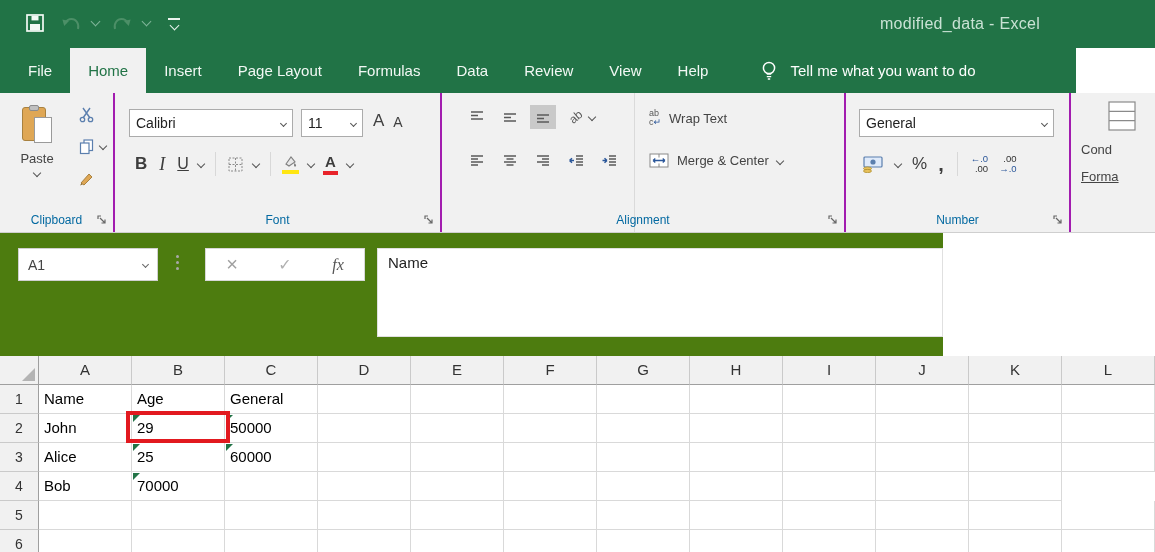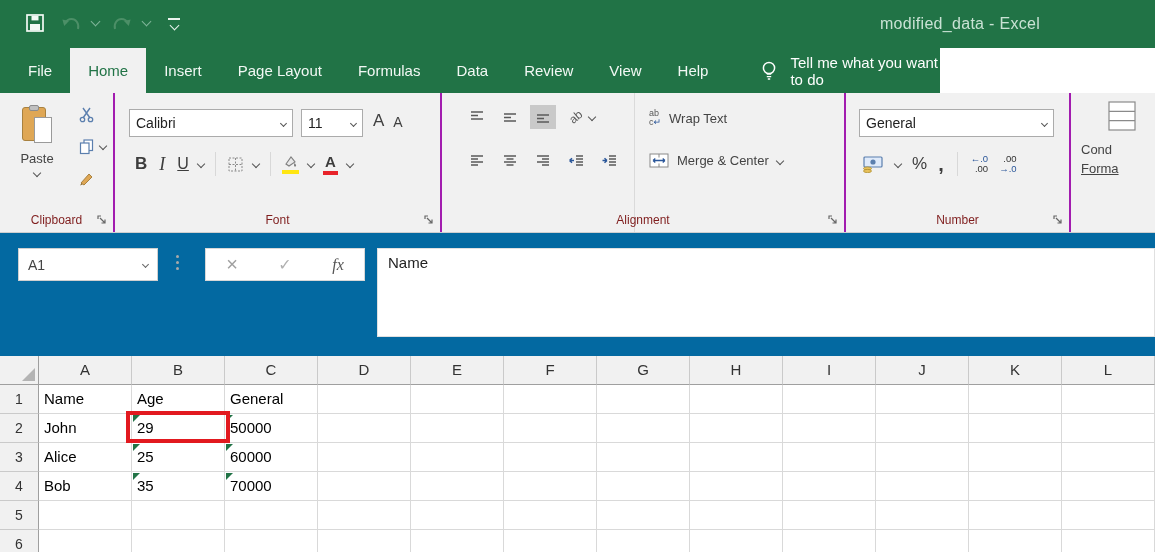--- a/index.html
+++ b/index.html
@@ -15,31 +15,31 @@
   .qat { position:absolute; left:22px; top:8px; display:flex; align-items:center; gap:10px; }
   .qat-btn { display:flex; align-items:center; justify-content:center; width:26px; height:30px; }
   .qat-chev { width:7px; height:7px; border-right:1.5px solid #7fb598; border-bottom:1.5px solid #7fb598; transform:rotate(45deg); margin-left:-2px; margin-top:-3px;}
   .qat-custom { display:flex; flex-direction:column; align-items:center; margin-left:8px; }
   .qat-bar { width:12px; height:0; border-top:2px solid #eaf4ee; }
   .qat-custom .qat-chev { border-color:#eaf4ee; margin:2px 0 0 0; }
   .win-title { position:absolute; left:750px; top:0; width:420px; height:48px; line-height:48px;
     text-align:center; color:#c9e2d4; font-size:16px; letter-spacing:0.3px; }
 
   
-  .tabrow { position:absolute; top:48px; left:0; width:940px; height:45px; background:#217346; display:flex; align-items:stretch; }
+  .tabrow { position:absolute; top:48px; left:0; width:1076px; height:45px; background:#217346; display:flex; align-items:stretch; }
   #tab-strip { display:flex; padding-left:10px; }
   .tab { padding:0 18px; line-height:45px; font-size:15px; color:#f2f8f4; cursor:default; white-space:nowrap; }
   .tab.active { background:#f1f1f1; color:#217346; }
   .tellme { display:flex; align-items:center; gap:12px; margin-left:34px; color:#fdfefd; font-size:15px; }
 
   
   .ribbon { position:absolute; top:93px; left:0; width:1155px; height:140px; background:#f1f1f1;
     border-bottom:1px solid #cfcfcf; display:flex; color:#444; }
   .rgroup { position:relative; height:139px; border-right:2px solid #a21caf; flex:0 0 auto; }
-  .rgroup-label { position:absolute; bottom:5px; left:0; right:0; text-align:center; font-size:12px; color:#7f1d1d; }
+  .rgroup-label { position:absolute; bottom:5px; left:0; right:0; text-align:center; font-size:12px; color:#0369a1; }
   .launcher { position:absolute; bottom:6px; right:5px; width:12px; height:12px; }
 
   .g-clip { width:115px; }
   .paste-btn { position:absolute; left:10px; top:10px; width:54px; height:102px; display:flex; flex-direction:column; align-items:center; }
   .clipboard-ic { position:relative; width:30px; height:40px; margin-top:2px; }
   .clip-board { position:absolute; left:0; top:2px; width:24px; height:34px; background:#dfa755; border:1px solid #a8813f; border-radius:3px; }
   .clip-pin { position:absolute; left:7px; top:0; width:10px; height:6px; background:#c0c0c0; border:1px solid #8c8c8c; border-radius:2px; }
   .clip-page { position:absolute; left:12px; top:12px; width:18px; height:26px; background:#fff; border:1px solid #9a9a9a; }
   .paste-txt { font-size:13px; color:#444; margin-top:6px; }
   .chev { display:inline-block; width:6px; height:6px; border-right:1.4px solid #555; border-bottom:1.4px solid #555; transform:rotate(45deg); }
@@ -81,21 +81,21 @@
   .num-row2 { position:absolute; left:16px; top:56px; display:flex; align-items:center; gap:11px; height:30px; }
   .pct { font-size:17px; color:#3d3d3d; }
   .comma { font-size:20px; font-weight:bold; color:#3d3d3d; line-height:10px; }
   .decgrp { display:flex; flex-direction:column; font-size:9.5px; line-height:10.5px; color:#333; text-align:right; }
 
   .g-styles { flex:1 1 auto; border-right:none; overflow:hidden; }
   .cf-btn { position:absolute; left:10px; top:8px; width:80px; display:flex; flex-direction:column; align-items:flex-start; }
   .cf-txt { font-size:13px; color:#444; line-height:19px; margin-top:9px; }
 
   
-  .formula { position:absolute; top:233px; left:0; width:1155px; height:123px; background:#0369a1; }
+  .formula { position:absolute; top:233px; left:0; width:943px; height:123px; background:#4d7c0f; }
   .namebox { position:absolute; left:18px; top:15px; width:140px; height:33px; background:#fff; border:1px solid #d0d0d0; display:flex; align-items:center; padding:0 9px; font-size:14px; color:#444; }
   .namebox .chev { margin-left:auto; width:5px; height:5px; border-color:#666; }
   .fdots { position:absolute; left:176px; top:22px; display:flex; flex-direction:column; gap:3px; }
   .fdots i { width:3px; height:3px; background:#a9a9a9; border-radius:50%; }
   .fbtns { position:absolute; left:205px; top:15px; width:160px; height:33px; background:#fff; border:1px solid #d8d8d8; display:flex; align-items:center; justify-content:space-around; }
   .fx-cancel { font-size:20px; color:#a0a0a0; }
   .fx-ok { font-size:16px; color:#b0b0b0; }
   .fx-lbl { font-family:"Liberation Serif", serif; font-style:italic; font-size:16px; color:#555; }
   .fcontent { position:absolute; left:377px; top:15px; right:0; height:89px; background:#fff; border:1px solid #e0e0e0; font-size:15px; color:#222; padding:5px 10px; }
 
@@ -377,21 +377,21 @@
     </span>
   </div>
 
   <div class="rgroup g-styles">
     <div class="cf-btn">
       <svg width="56" height="30" viewBox="0 0 56 30">
         <rect x="28" y="1" width="26" height="28" fill="#fff" stroke="#8a8a8a" stroke-width="1.2"></rect>
         <path d="M28 10.3 H54 M28 19.6 H54" stroke="#8a8a8a" stroke-width="1.2" fill="none"></path>
       </svg>
       <span class="cf-txt">Cond</span>
-      <span class="cf-txt" style="margin-top:0;text-decoration:underline;">Forma</span>
+      <span class="cf-txt" style="margin-top:8px;text-decoration:underline;">Forma</span>
     </div>
   </div>
 </div>
 
 <div class="formula">
   <div class="namebox">
     <span>A1</span>
     <span class="chev"></span>
   </div>
   <div class="fdots">
@@ -469,21 +469,20 @@
         <div class="cell"></div>
         <div class="cell"></div>
         <div class="cell"></div>
         <div class="cell"></div>
         <div class="cell"></div>
         <div class="cell"></div>
       </div>
       <div class="grow">
         <div class="rowhdr">4</div>
         <div class="cell">Bob</div>
-        <div class="cell">35<span class="err"></span></div>
         <div class="cell">70000<span class="err"></span></div>
         <div class="cell"></div>
         <div class="cell"></div>
         <div class="cell"></div>
         <div class="cell"></div>
         <div class="cell"></div>
         <div class="cell"></div>
         <div class="cell"></div>
         <div class="cell"></div>
         <div class="cell"></div>

